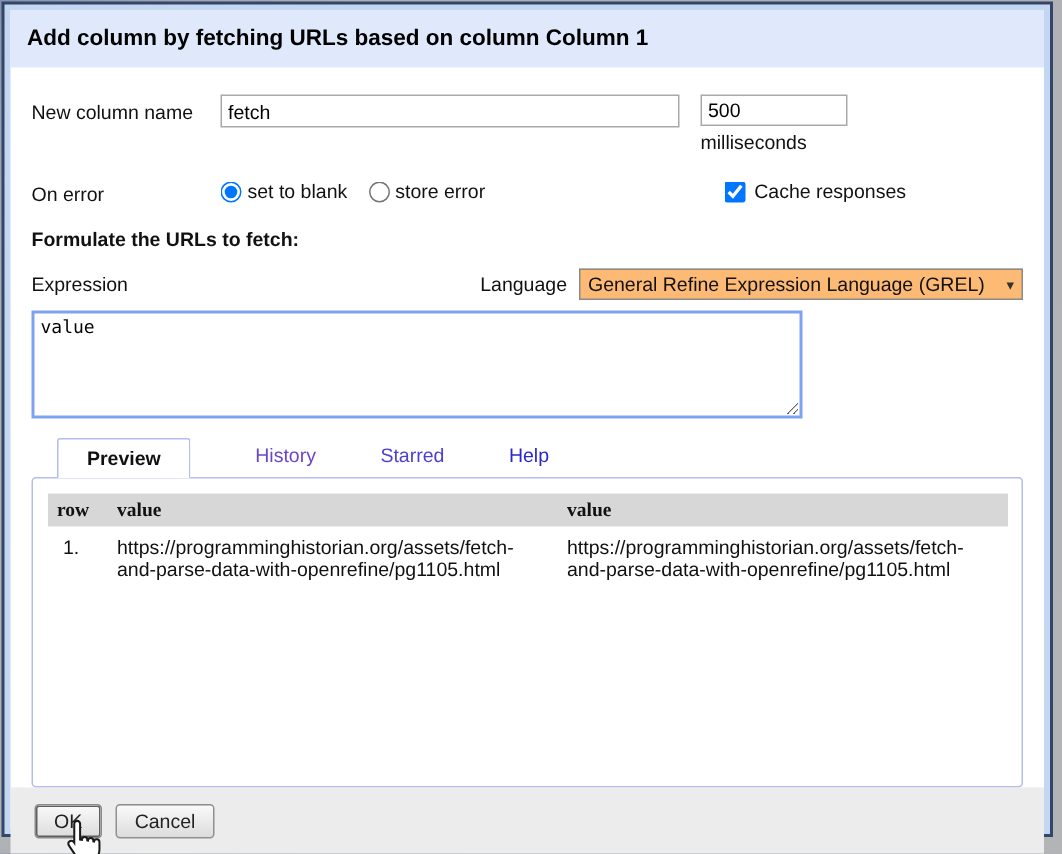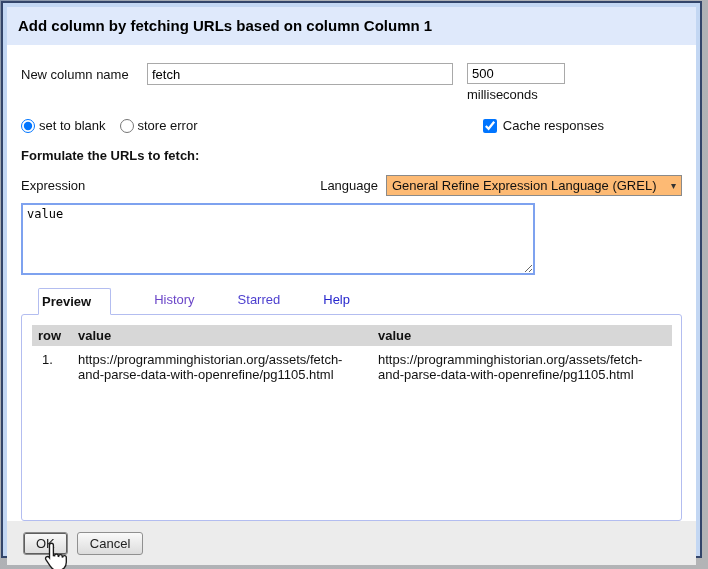--- a/index.html
+++ b/index.html
@@ -61,33 +61,33 @@
     width:514px; height:72px; border:2px solid #7ea2ef; padding:2px 4px;
     font-family:"DejaVu Sans Mono", monospace; font-size:12px; color:#000;
     resize:both; outline:none;
   }
   .syntax-status { color:#b9b9b9; padding-top:5px; margin-left:12px; }
 
   
   .tabs { display:flex; align-items:flex-end; margin-top:12px; padding-left:17px; }
   .tab-active {
     border:1px solid #b3bdf0; border-bottom:1px solid #fff;
-    background:#fff; padding:5px 19px 5px 3px; font-weight:bold;
+    background:#fff; padding:5px 19px 5px 19px; font-weight:bold;
     border-radius:2px 2px 0 0; position:relative; top:1px; z-index:2; cursor:default;
   }
   .tab-link { margin-left:43px; padding-bottom:7px; text-decoration:none; cursor:pointer; }
   .link-history { color:#6b46c8; }
   .link-starred { color:#4e40cf; }
   .link-help { color:#2727cd; }
 
   
   .panel { border:1px solid #b3bdf0; border-radius:3px; height:207px; background:#fff; overflow:hidden; }
   .preview-table { border-collapse:collapse; width:calc(100% - 20px); margin:10px; }
   .preview-table th {
-    background:#d7d7d7; text-align:left; font-weight:bold; padding:3px 6px; font-size:13px;
+    background:#d7d7d7; text-align:left; font-weight:bold; padding:3px 6px; font-size:13px;font-family:Liberation Serif, serif;
   }
   .preview-table th.col-row { width:40px; }
   .preview-table th.col-val { width:300px; }
   .preview-table td { padding:6px 8px 4px 6px; vertical-align:top; overflow-wrap:break-word; }
   .preview-table td.cell-rownum { padding-left:10px; }
   .preview-table { table-layout:fixed; }
 
   
   .footer {
     flex:none; height:44px; background:#ececec; display:flex; align-items:center;
@@ -115,20 +115,21 @@
       <input class="newcol-input" type="text" value="fetch" style="">
       <div class="throttle-wrap">
         <div class="throttle-col">
           <input class="throttle-input" type="text" value="500" style="">
           <div class="ms-label">milliseconds</div>
         </div>
       </div>
     </div>
 
     <div class="row-error">
+      <div class="lbl-col">On error</div>
       <div class="radio-group">
         <input type="radio" name="onerror" checked="" style="">
         <label>set to blank</label>
         <input type="radio" name="onerror" style="">
         <label>store error</label>
       </div>
       <div class="cache-wrap">
         <input type="checkbox" checked="" style="">
         <label>Cache responses</label>
       </div>

